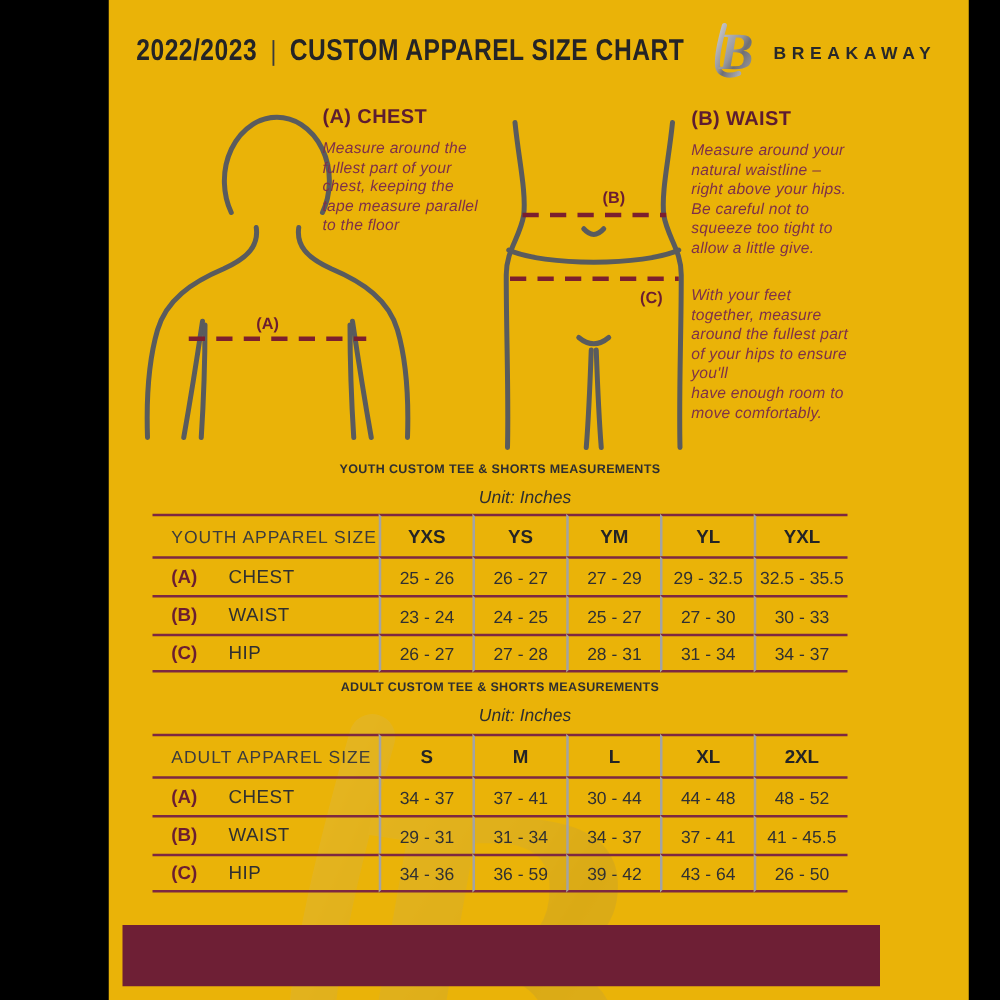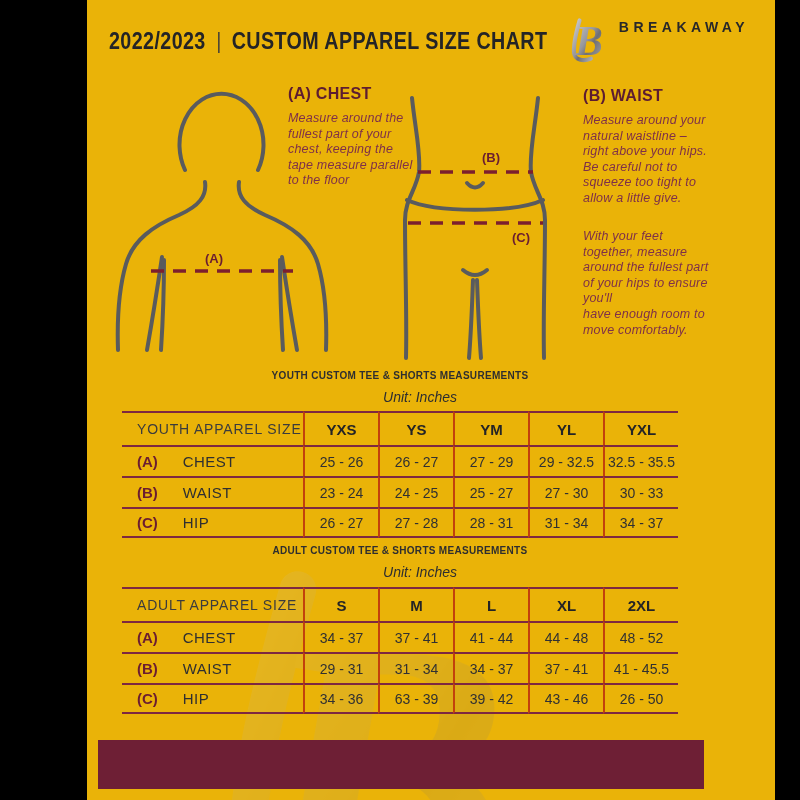--- a/index.html
+++ b/index.html
@@ -13,24 +13,24 @@
   }
   
   .masthead{
     position:absolute;left:22px;top:27px;display:flex;align-items:center;gap:13px;
     transform:scaleX(0.82);transform-origin:left center;white-space:nowrap;
   }
   .masthead .season,.masthead .doc-title{
     font-size:24px;font-weight:bold;color:#242426;letter-spacing:.5px;
   }
   .masthead .sep{font-size:22px;font-weight:400;color:#3a3a3c;}
-  .brand{position:absolute;right:26px;top:15px;display:flex;gap:11px;}
+  .brand{position:absolute;right:26px;top:15px;display:flex;align-items:center;gap:11px;}
   .brand-name{font-size:14px;font-weight:bold;letter-spacing:4.5px;color:#28282a;padding-top:4px;}
   
-  .inst{position:absolute;margin-left:30px;}
+  .inst{position:absolute;}
   .inst-heading{font-size:16px;font-weight:bold;color:#5d1c31;letter-spacing:.3px;}
   .inst-body{
     margin-top:8px;font-size:12.5px;font-style:italic;line-height:15.6px;
     color:#7e3049;white-space:pre-line;letter-spacing:.2px;
   }
   .inst-a{left:171px;top:85px;width:142px;}
   .inst-b{left:466px;top:87px;width:152px;}
   .inst-c{left:466px;top:221px;width:152px;}
   
   .fig{position:absolute;overflow:visible;}
@@ -51,21 +51,21 @@
   
   .size-table{
     position:absolute;left:35px;width:556px;display:grid;
     grid-template-columns:181px repeat(5,75px);
     grid-template-rows:34px 31px 31px 31px;
   }
   .t-cell{
     display:flex;align-items:center;justify-content:center;
     border-top:2px solid #7d2841;font-size:14px;color:#303032;
   }
-  .t-cell.vline{border-left:2px solid #c2410c;}
+  .t-cell.vline{border-left:2px solid #a3a3a3;}
   .t-cell.last{border-bottom:2px solid #7d2841;}
   .t-cell.left{justify-content:flex-start;padding-left:15px;}
   .size-head{font-weight:bold;font-size:15px;color:#242426;}
   .size-label-head{font-size:14px;color:#3b3b3d;letter-spacing:.8px;}
   .prefix{font-weight:bold;color:#6b1d31;font-size:15px;margin-right:5px;}
   .rlabel{font-size:15px;color:#2f2f31;letter-spacing:.4px;margin-left:20px;}
   
   .bottom-bar{position:absolute;left:11px;top:740px;width:606px;height:49px;background:#6e1f35;z-index:3;}
   .watermark{position:absolute;left:55px;top:540px;opacity:.12;z-index:0;}
   .content-layer{position:absolute;inset:0;z-index:1;}
@@ -213,41 +213,41 @@
       <div class="t-cell vline size-head">L</div>
       <div class="t-cell vline size-head">XL</div>
       <div class="t-cell vline size-head">2XL</div>
 
       <div class="t-cell left">
         <span class="prefix">(A)</span>
         <span class="rlabel">CHEST</span>
       </div>
       <div class="t-cell vline">34 - 37</div>
       <div class="t-cell vline">37 - 41</div>
-      <div class="t-cell vline">41 - 44</div>
+      <div class="t-cell vline">30 - 44</div>
       <div class="t-cell vline">44 - 48</div>
       <div class="t-cell vline">48 - 52</div>
 
       <div class="t-cell left">
         <span class="prefix">(B)</span>
         <span class="rlabel">WAIST</span>
       </div>
       <div class="t-cell vline">29 - 31</div>
       <div class="t-cell vline">31 - 34</div>
       <div class="t-cell vline">34 - 37</div>
       <div class="t-cell vline">37 - 41</div>
       <div class="t-cell vline">41 - 45.5</div>
 
       <div class="t-cell left last">
         <span class="prefix">(C)</span>
         <span class="rlabel">HIP</span>
       </div>
       <div class="t-cell vline last">34 - 36</div>
-      <div class="t-cell vline last">63 - 39</div>
+      <div class="t-cell vline last">36 - 59</div>
       <div class="t-cell vline last">39 - 42</div>
-      <div class="t-cell vline last">43 - 46</div>
+      <div class="t-cell vline last">43 - 64</div>
       <div class="t-cell vline last">26 - 50</div>
     </div>
 
   </div>
 
   <div class="bottom-bar"></div>
 </div>
 
 </body></html>

